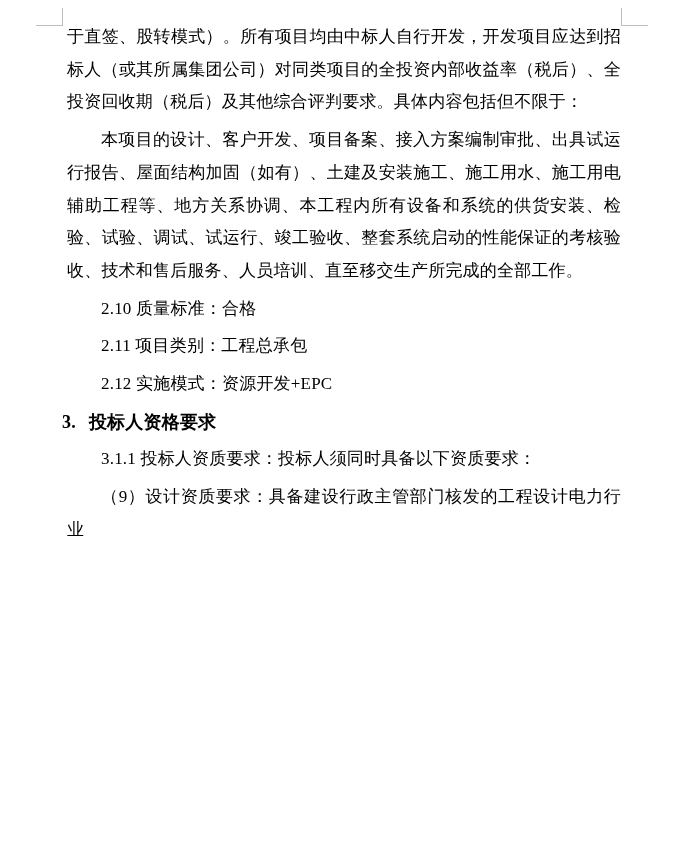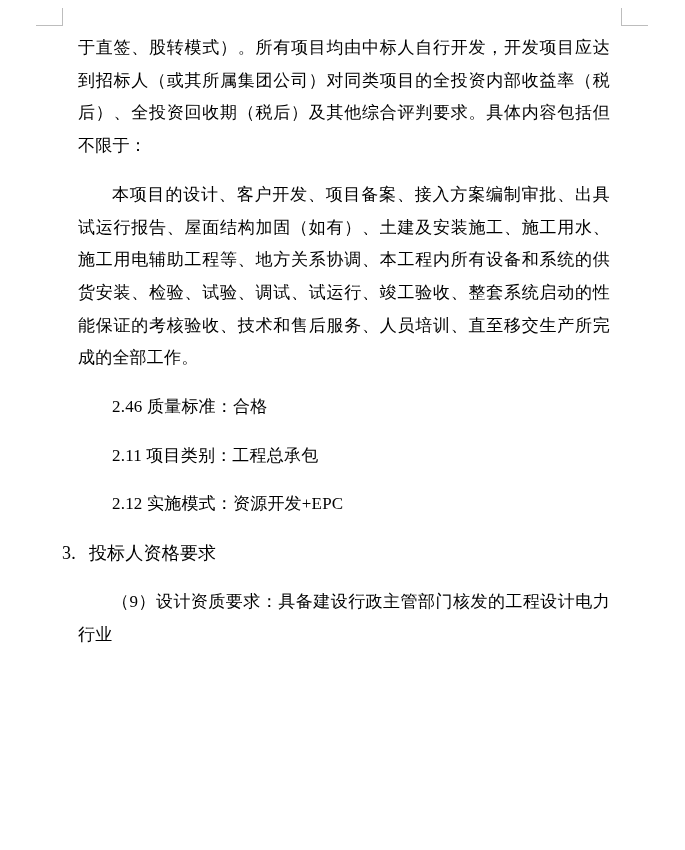--- a/index.html
+++ b/index.html
@@ -37,30 +37,30 @@
     position: absolute;
     left: 62px;
     top: 16px;
     width: 564px;
     font-size: 17px;
     line-height: 32.7px;
     text-align: justify;
     letter-spacing: 0.2px;
   }
   .textblock p {
-    margin: 16px;
+    margin: 5px;
     padding: 0;
   }
   p.indent {
     text-indent: 2em;
   }
   .heading {
     margin: 0;
     font-size: 18px;
-    font-weight: normal;
+    font-weight: bold;
     line-height: 32.7px;
     text-align: left;
   }
   .heading .num {
     display: inline-block;
     margin-right: 13px;
   }
 </style>
 </head>
 <body>
@@ -71,28 +71,29 @@
   <div class="crop-mark crop-tr"></div>
 
   <div class="textblock">
 
     <p>于直签、股转模式）。所有项目均由中标人自行开发，开发项目应达到招标人（或其所属集团公司）对同类项目的全投资内部收益率（税后）、全投资回收期（税后）及其他综合评判要求。具体内容包括但不限于：</p>
 
     <p class="indent">本项目的设计、客户开发、项目备案、接入方案编制审批、出具试运行报告、屋面结构加固（如有）、土建及安装施工、施工用水、施工用电辅助工程等、地方关系协调、本工程内所有设备和系统的供货安装、检验、试验、调试、试运行、竣工验收、整套系统启动的性能保证的考核验收、技术和售后服务、人员培训、直至移交生产所完成的全部工作。</p>
 
 
 
-    <p class="indent">2.46 质量标准：合格</p>
+    <p class="indent">2.10 质量标准：合格</p>
 
     <p class="indent">2.11 项目类别：工程总承包</p>
 
     <p class="indent">2.12 实施模式：资源开发+EPC</p>
 
     <h2 class="heading">
       <span class="num">3.</span><span class="title">投标人资格要求</span>
     </h2>
 
 
+    <p class="indent">3.1.1 投标人资质要求：投标人须同时具备以下资质要求：</p>
 
     <p class="indent">（9）设计资质要求：具备建设行政主管部门核发的工程设计电力行业</p>
 
   </div>
 </div>
 
 </body></html>

